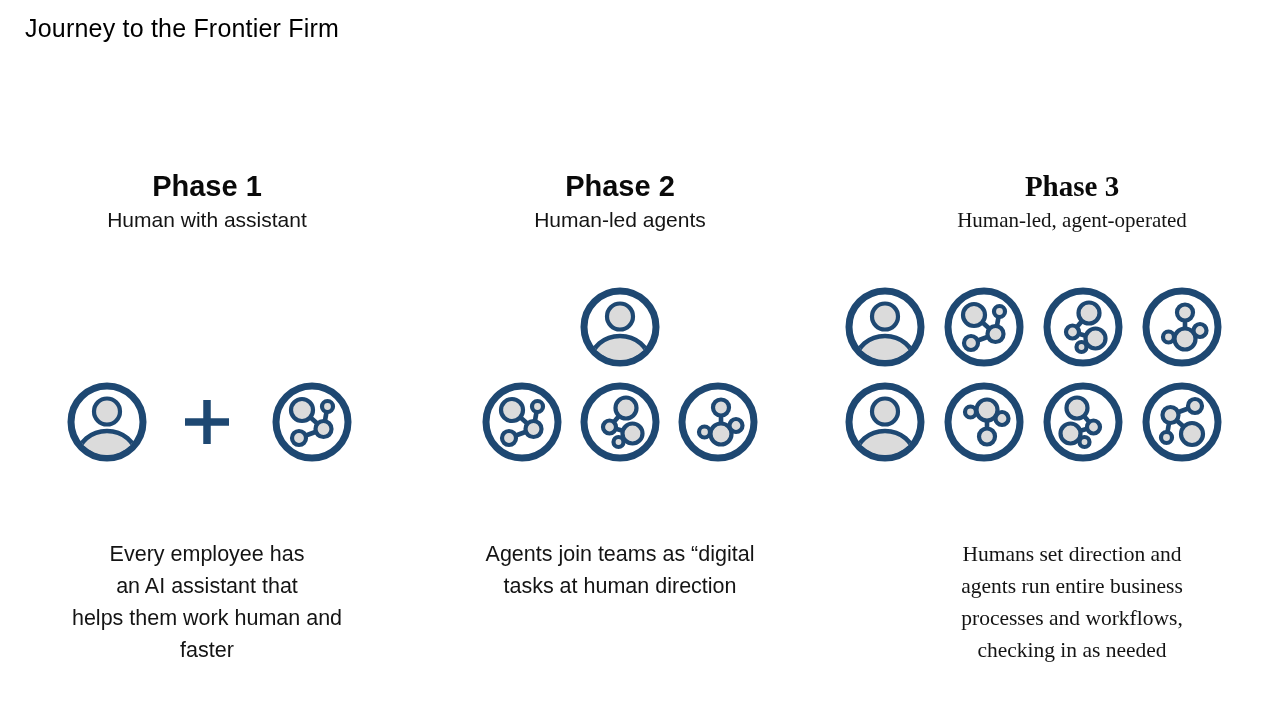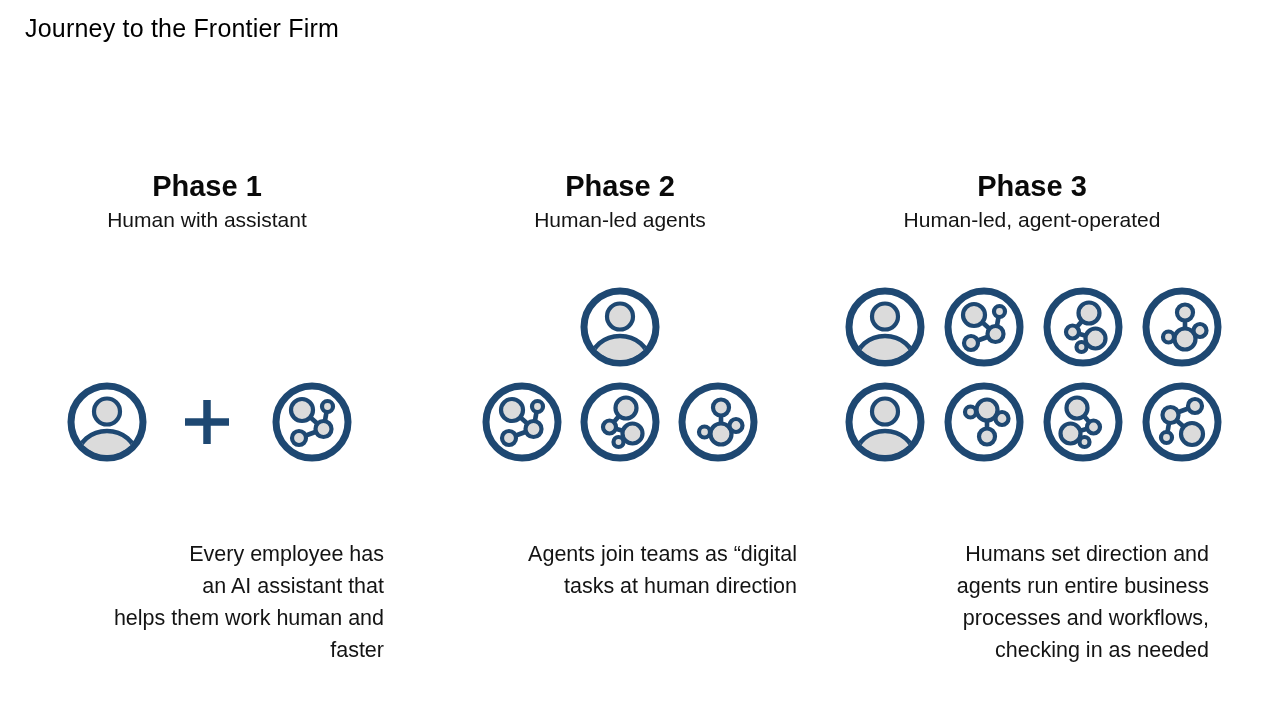--- a/index.html
+++ b/index.html
@@ -43,28 +43,28 @@
   }
   .phase-subtitle {
     font-size: 21px;
     font-weight: 400;
     line-height: 28px;
     color: #141414;
   }
   .phase-desc {
     position: absolute;
     top: 538px;
-    text-align: right;
+    text-align: center;
     font-size: 21.5px;
     line-height: 32px;
     color: #141414;
   }
   .col1 { left: 30px;  width: 354px; }
   .col2 { left: 443px; width: 354px; }
-  .col3 { left: 855px; width: 354px; }
+  .col3 { left: 895px; width: 354px; font-family: Liberation Serif, serif; }
 
   svg.icon {
     position: absolute;
     width: 80px;
     height: 80px;
     overflow: visible;
   }
   svg.plus {
     position: absolute;
     width: 50px;

